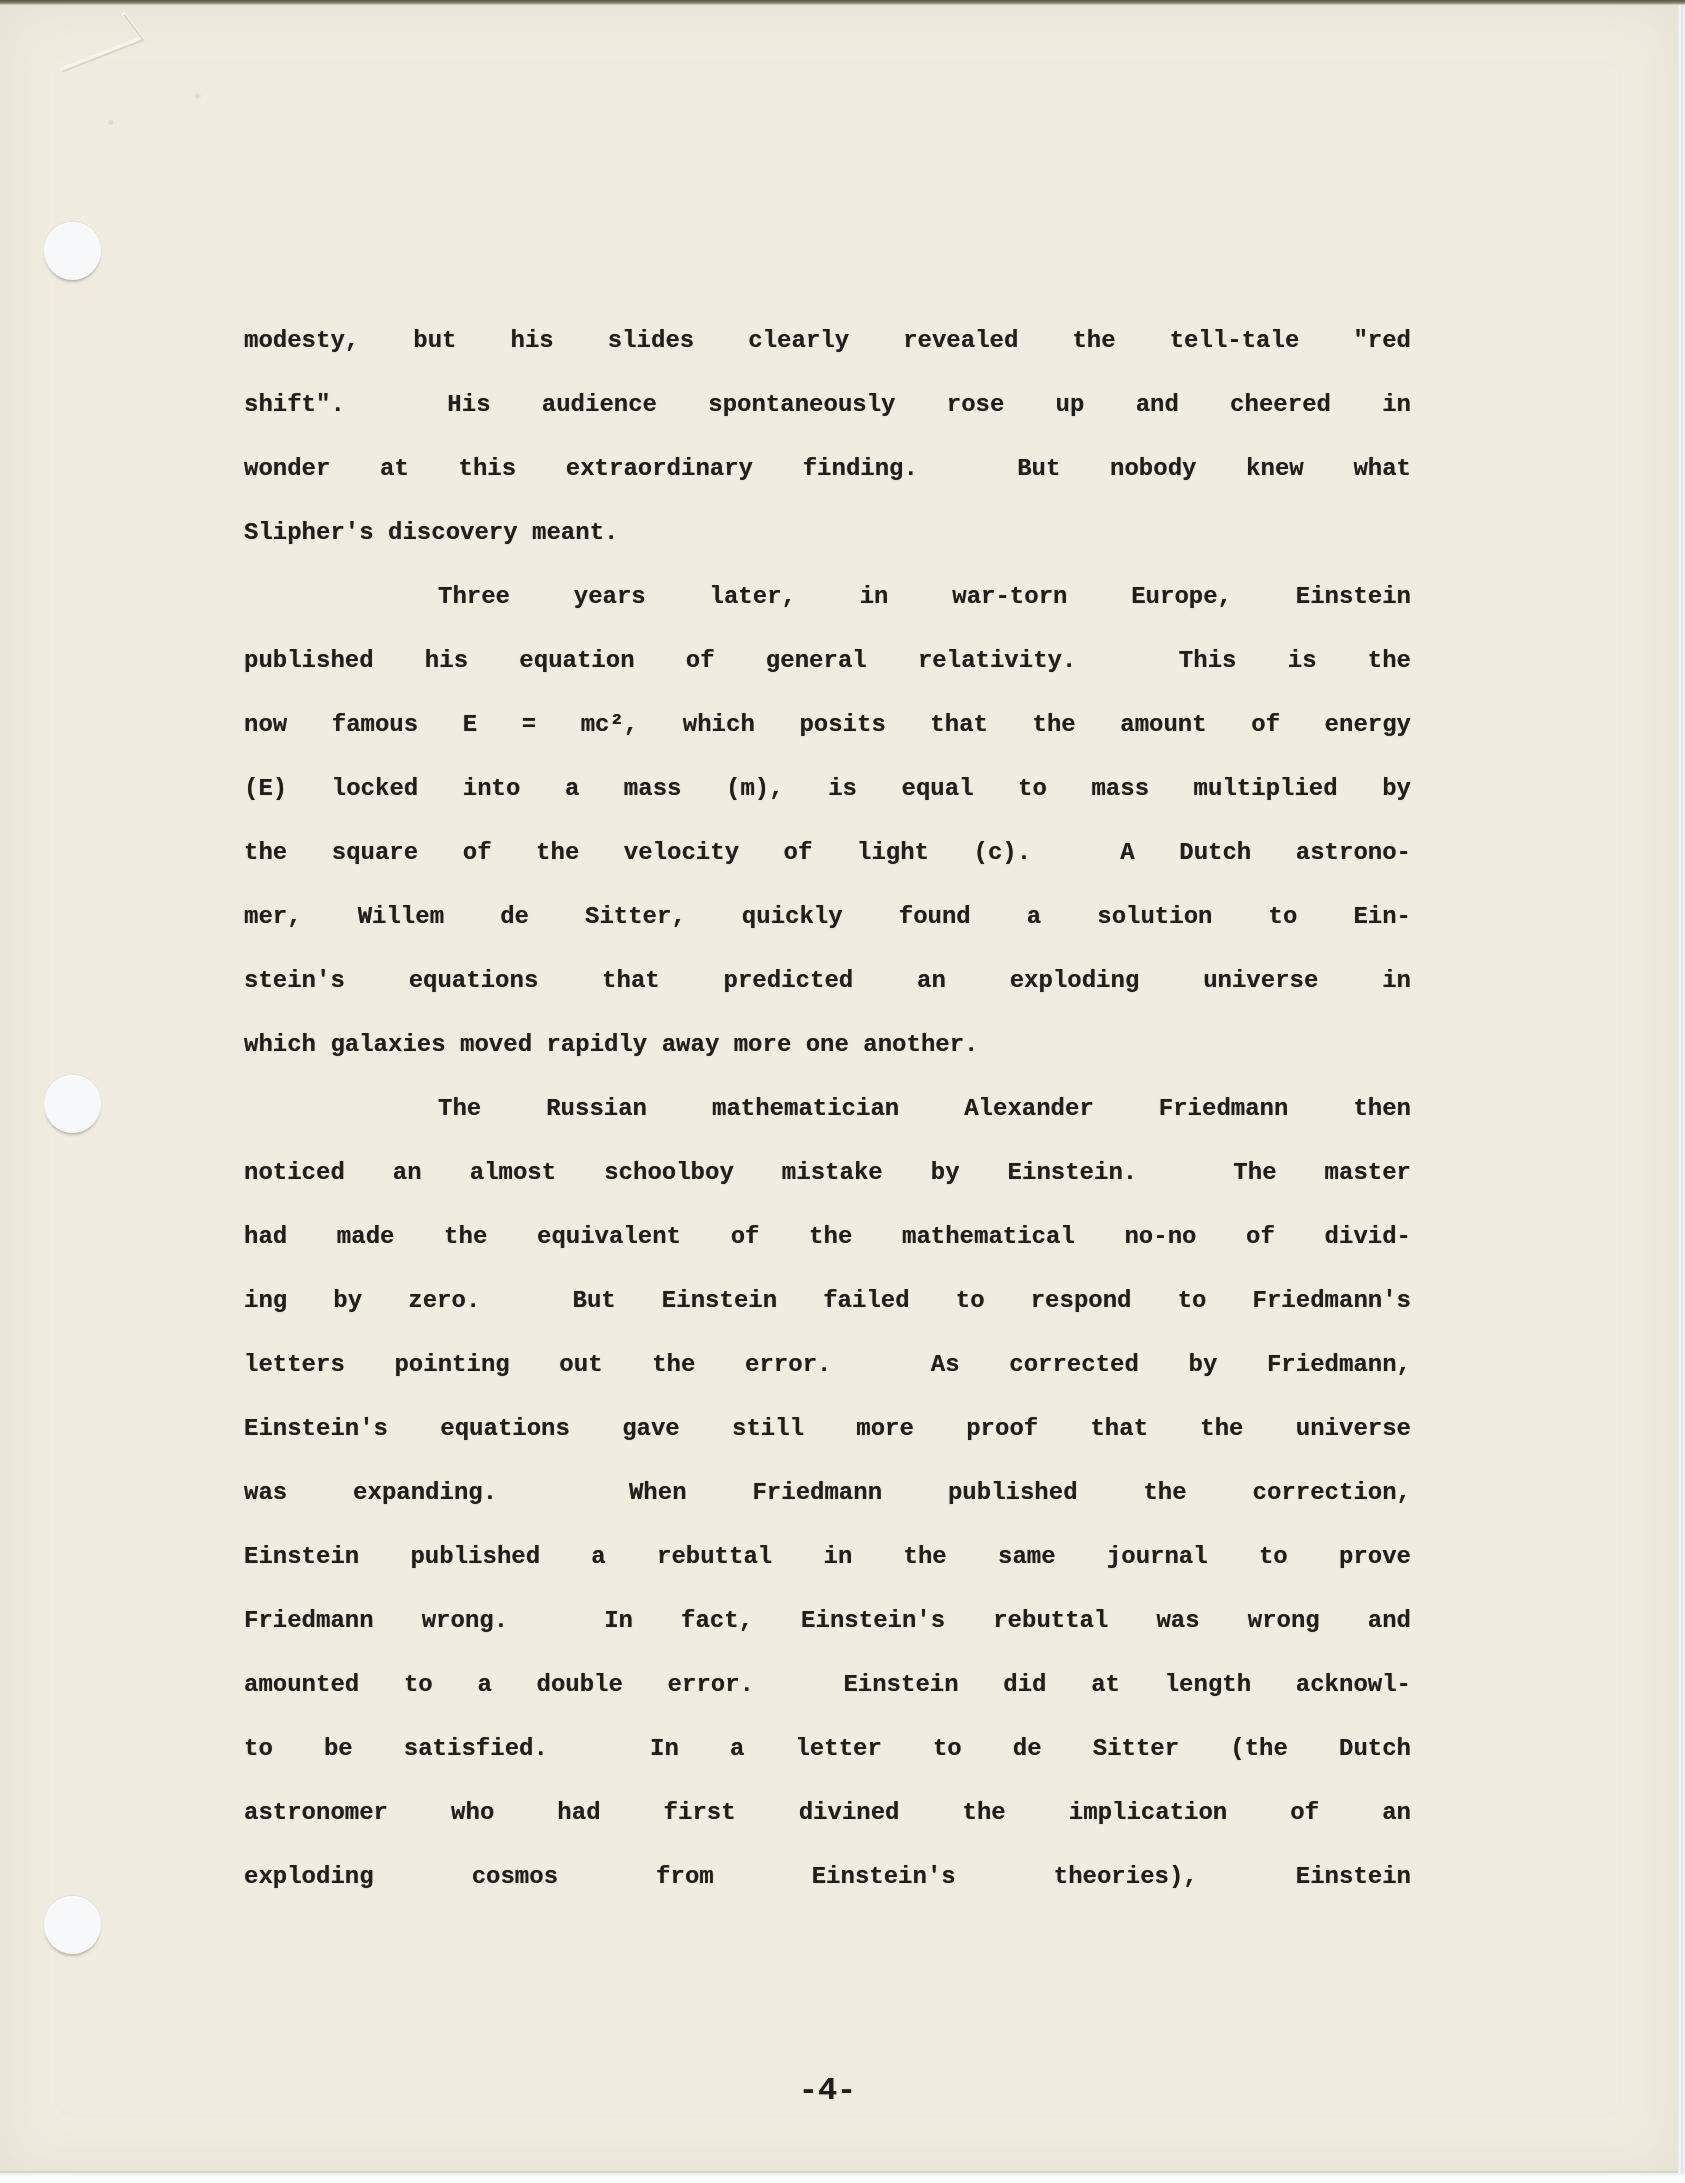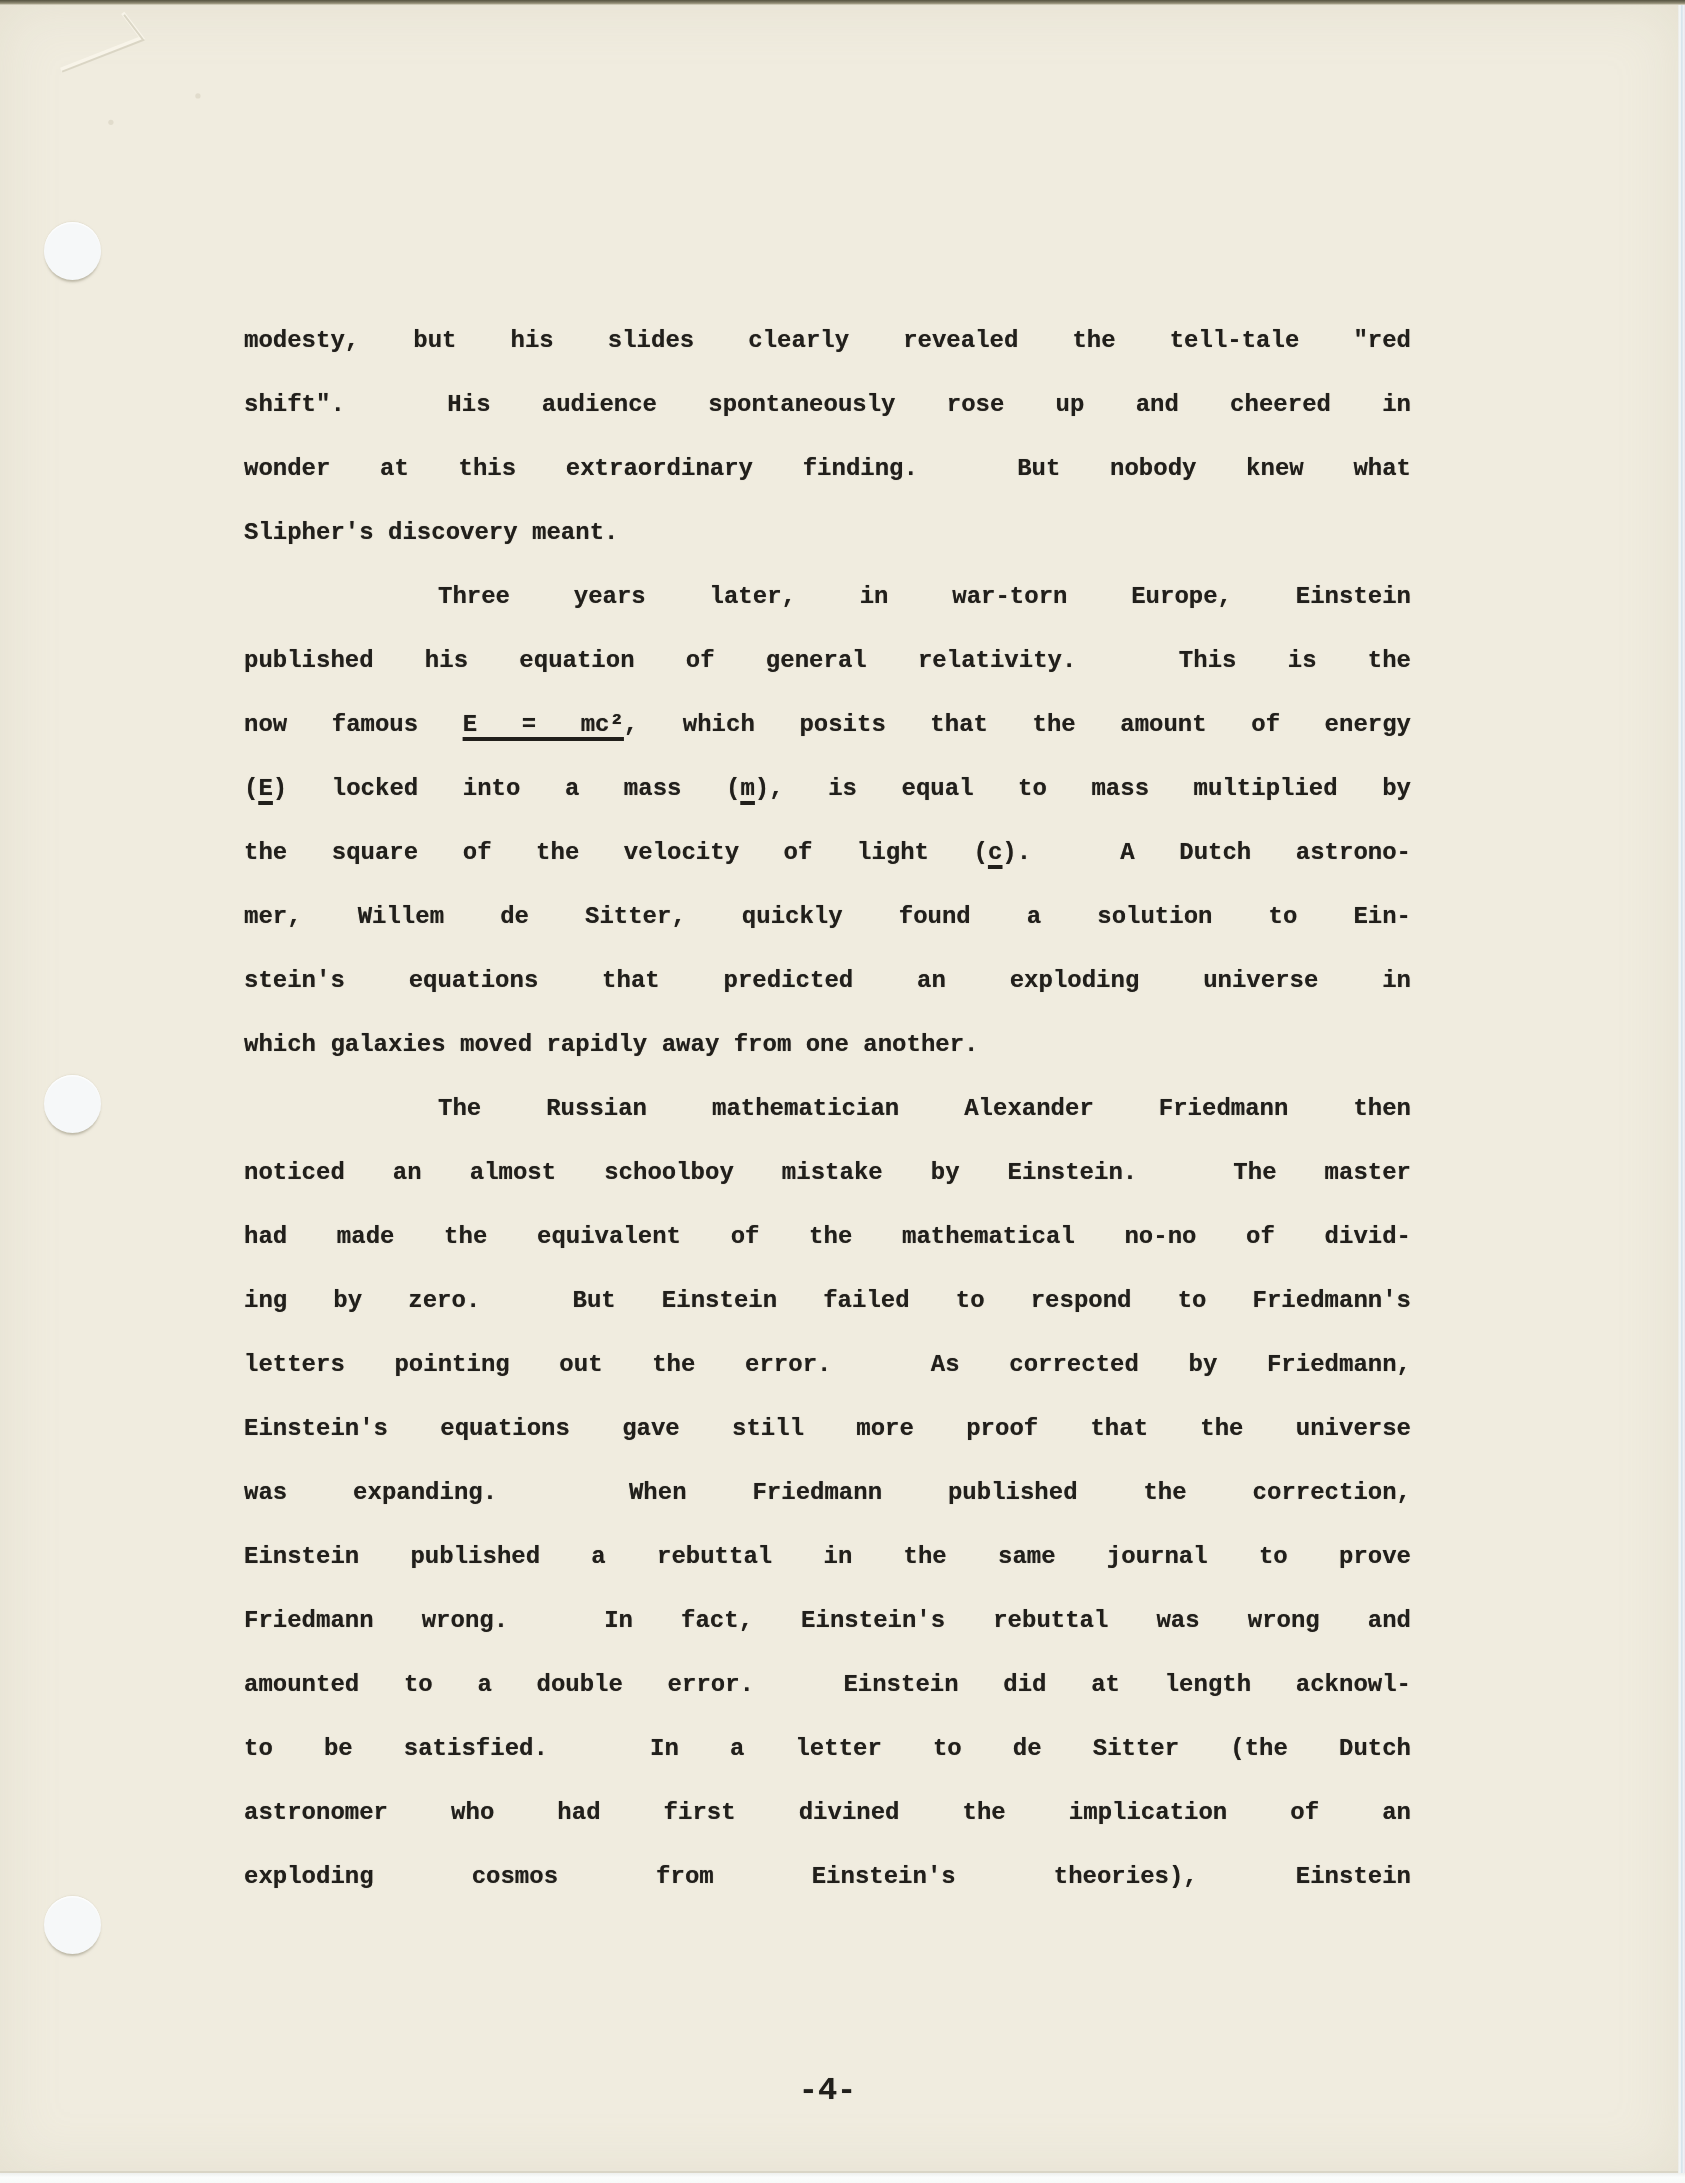--- a/index.html
+++ b/index.html
@@ -52,21 +52,21 @@
     font-size:24px;font-weight:bold;
     text-shadow:0 0 0.7px rgba(33,31,27,0.65);
   }
   .line{
     height:64px;line-height:64px;
     white-space:pre-wrap;
     text-align:justify;text-align-last:justify;
   }
   .line.end{text-align:left;text-align-last:left;}
   .line.indent{text-indent:194px;}
-  .u{text-decoration:underline;text-decoration-thickness:4px;text-underline-offset:6px;}
+  .u{text-decoration-thickness:4px;text-underline-offset:6px;}
   .page-number{
     position:absolute;left:244px;top:2054px;width:1167px;
     text-align:center;
     color:var(--ink);font-size:32px;font-weight:bold;
     line-height:64px;
     text-shadow:0 0 0.7px rgba(33,31,27,0.65);
   }
 </style>
 </head>
 <body>
@@ -90,21 +90,21 @@
       <div class="line"><span>shift".  His audience spontaneously rose up and cheered in</span></div>
       <div class="line"><span>wonder at this extraordinary finding.  But nobody knew what</span></div>
       <div class="line end"><span>Slipher's discovery meant.</span></div>
       <div class="line indent"><span>Three years later, in war-torn Europe, Einstein</span></div>
       <div class="line"><span>published his equation of general relativity.  This is the</span></div>
       <div class="line"><span>now famous </span><span class="u">E = mc²</span><span>, which posits that the amount of energy</span></div>
       <div class="line"><span>(</span><span class="u">E</span><span>) locked into a mass (</span><span class="u">m</span><span>), is equal to mass multiplied by</span></div>
       <div class="line"><span>the square of the velocity of light (</span><span class="u">c</span><span>).  A Dutch astrono-</span></div>
       <div class="line"><span>mer, Willem de Sitter, quickly found a solution to Ein-</span></div>
       <div class="line"><span>stein's equations that predicted an exploding universe in</span></div>
-      <div class="line end"><span>which galaxies moved rapidly away from one another.</span></div>
+      <div class="line end"><span>which galaxies moved rapidly away more one another.</span></div>
       <div class="line indent"><span>The Russian mathematician Alexander Friedmann then</span></div>
       <div class="line"><span>noticed an almost schoolboy mistake by Einstein.  The master</span></div>
       <div class="line"><span>had made the equivalent of the mathematical no-no of divid-</span></div>
       <div class="line"><span>ing by zero.  But Einstein failed to respond to Friedmann's</span></div>
       <div class="line"><span>letters pointing out the error.  As corrected by Friedmann,</span></div>
       <div class="line"><span>Einstein's equations gave still more proof that the universe</span></div>
       <div class="line"><span>was expanding.  When Friedmann published the correction,</span></div>
       <div class="line"><span>Einstein published a rebuttal in the same journal to prove</span></div>
       <div class="line"><span>Friedmann wrong.  In fact, Einstein's rebuttal was wrong and</span></div>
       <div class="line"><span>amounted to a double error.  Einstein did at length acknowl-</span></div>

